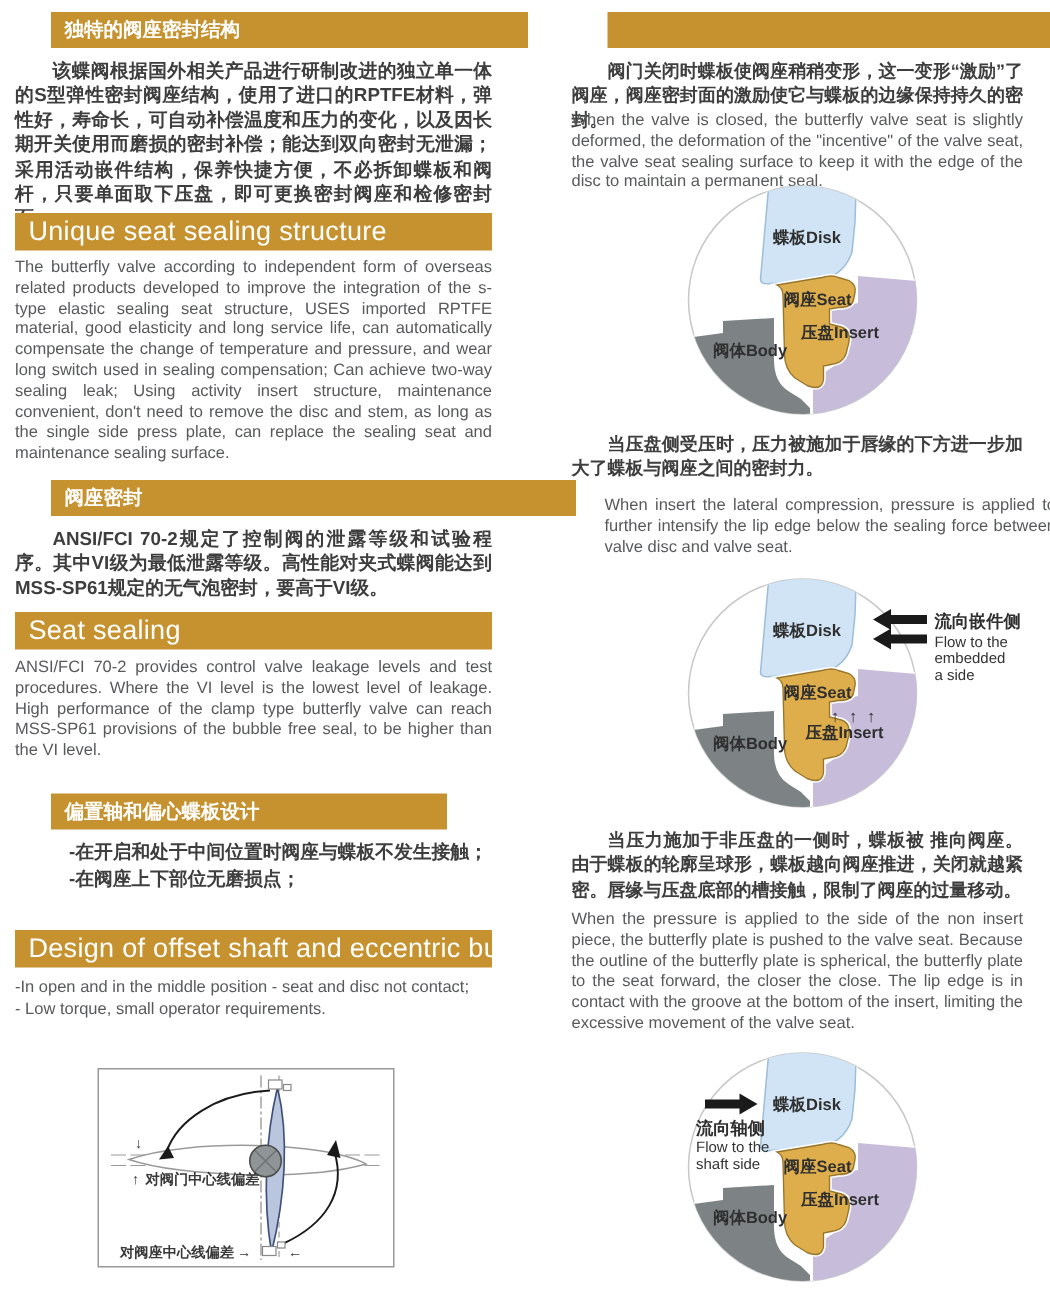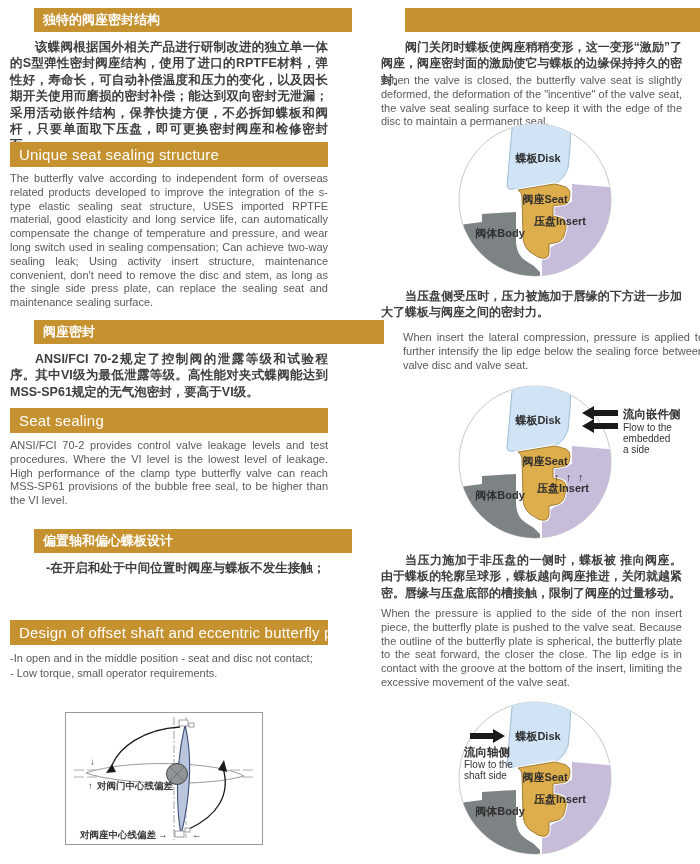--- a/index.html
+++ b/index.html
@@ -7,21 +7,21 @@
     width:700px;height:864px;position:relative;background:#ffffff;
     font-family:"Liberation Sans","DejaVu Sans",sans-serif;
     overflow:hidden;
   }
   .abs{position:absolute;box-sizing:border-box;}
   .banner{
     background:#c5922f;color:#ffffff;padding:3px 9px;overflow:hidden;
     white-space:nowrap;
   }
   .banner.cn{font-size:13px;font-weight:bold;height:24px;line-height:18px;margin-left:24px;}
-  .banner.en{font-size:15px;font-weight:normal;height:25px;line-height:19px;letter-spacing:.2px;}
+  .banner.en{font-size:18px;font-weight:normal;height:25px;line-height:19px;letter-spacing:.2px;}
   .para-cn{
     font-size:12.5px;line-height:16.4px;color:#3e3e3e;font-weight:bold;
     text-align:justify;text-indent:2em;
   }
   .para-en{
     font-size:11px;line-height:13.8px;color:#58595b;text-align:justify;
   }
   .list-cn div{font-size:12.5px;line-height:17.5px;color:#3e3e3e;font-weight:bold;margin-left:36px;}
   .list-en div{font-size:11px;line-height:14.5px;color:#58595b;}
   .diagram-box{border:1px solid #999;background:#fff;}
@@ -44,24 +44,25 @@
 <div class="abs para-en" style="left:10px;top:172px;width:318px;">The butterfly valve according to independent form of overseas related products developed to improve the integration of the s-type elastic sealing seat structure, USES imported RPTFE material, good elasticity and long service life, can automatically compensate the change of temperature and pressure, and wear long switch used in sealing compensation; Can achieve two-way sealing leak; Using activity insert structure, maintenance convenient, don't need to remove the disc and stem, as long as the single side press plate, can replace the sealing seat and maintenance sealing surface.</div>
 
 <div class="abs banner cn" style="left:10px;top:320px;width:350px;">阀座密封</div>
 
 <div class="abs para-cn" style="left:10px;top:351px;width:318px;">ANSI/FCI 70-2规定了控制阀的泄露等级和试验程序。其中VI级为最低泄露等级。高性能对夹式蝶阀能达到MSS-SP61规定的无气泡密封，要高于VI级。</div>
 
 <div class="abs banner en" style="left:10px;top:408px;width:318px;">Seat sealing</div>
 
 <div class="abs para-en" style="left:10px;top:439px;width:318px;">ANSI/FCI 70-2 provides control valve leakage levels and test procedures. Where the VI level is the lowest level of leakage. High performance of the clamp type butterfly valve can reach MSS-SP61 provisions of the bubble free seal, to be higher than the VI level.</div>
 
-<div class="abs banner cn" style="left:10px;top:529px;width:318px;">偏置轴和偏心蝶板设计</div>
+<div class="abs banner cn" style="left:10px;top:529px;width:264px;">偏置轴和偏心蝶板设计</div>
 
 <div class="abs list-cn" style="left:10px;top:560px;width:318px;">
   <div>-在开启和处于中间位置时阀座与蝶板不发生接触；</div>
+  <div>-在阀座上下部位无磨损点；</div>
 </div>
 
 <div class="abs banner en" style="left:10px;top:620px;width:318px;">Design of offset shaft and eccentric butterfly plate</div>
 
 <div class="abs list-en" style="left:10px;top:651px;width:318px;">
   <div>-In open and in the middle position - seat and disc not contact;</div>
   <div>- Low torque, small operator requirements.</div>
 </div>
 
 <div class="abs diagram-box" style="left:65px;top:712px;width:198px;height:133px;">

